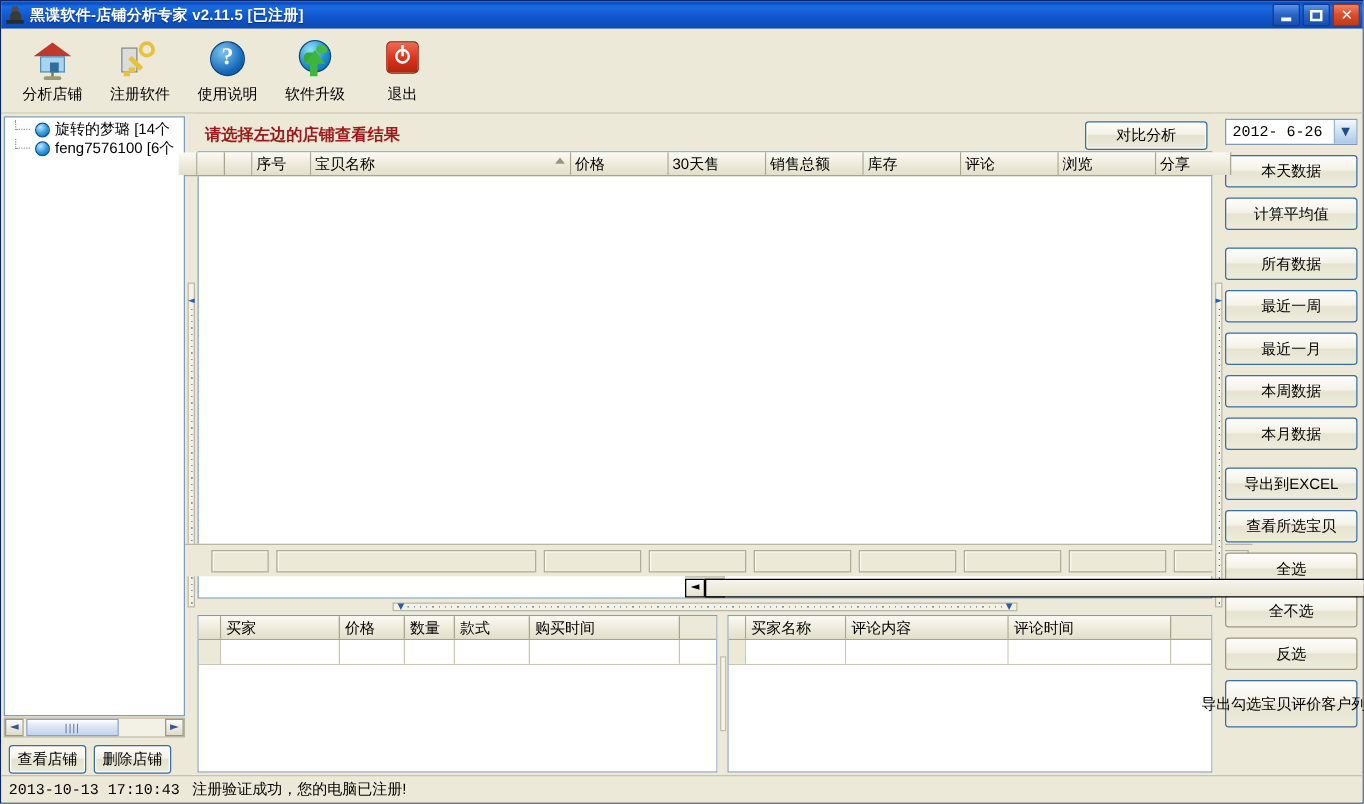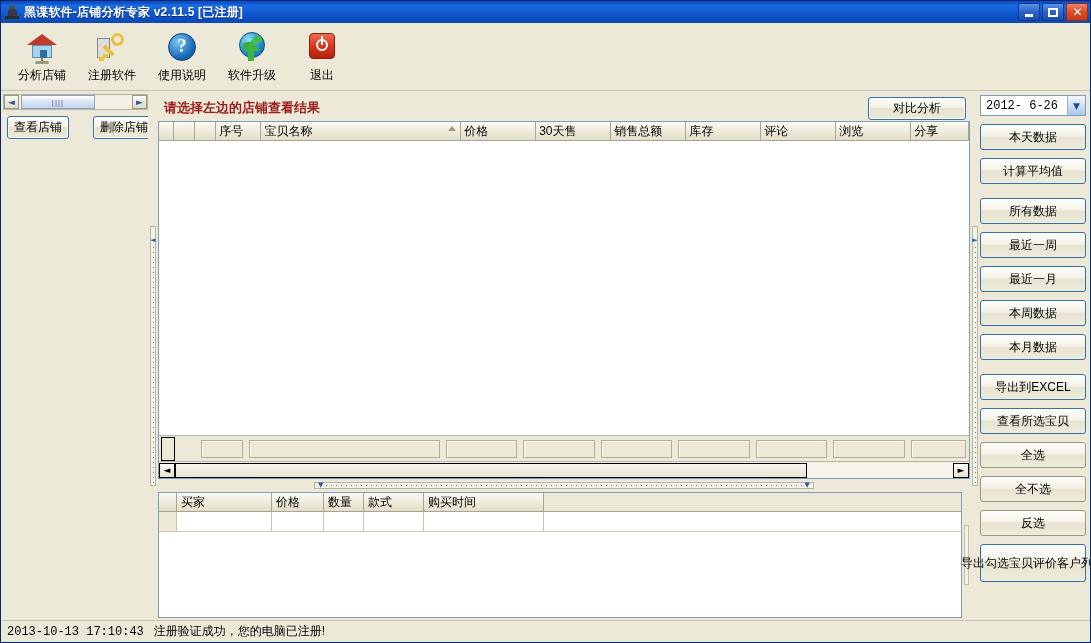--- a/index.html
+++ b/index.html
@@ -157,21 +157,21 @@
     color:#31569e;font-size:9px;line-height:1;font-family:"DejaVu Sans",sans-serif;
   }
   .sb-track{flex:1 1 auto;height:14px;background:#f3f1e6;position:relative;}
   .sb-thumb{
     position:absolute;left:2px;top:0;width:74px;height:14px;
     background:linear-gradient(to bottom,#ffffff,#dfe7f5 40%,#c3d3ec);
     border:1px solid #8aa0c4;box-sizing:border-box;
     display:flex;align-items:center;justify-content:center;
     color:#52688f;font-size:8px;letter-spacing:1px;
   }
-  .left-btns{flex:0 0 30px;display:flex;align-items:center;gap:24px;padding:5px 0 0 4px;box-sizing:border-box;}
+  .left-btns{flex:0 0 30px;display:flex;align-items:center;gap:6px;padding:5px 0 0 4px;box-sizing:border-box;}
 
   .btn{
     background:linear-gradient(to bottom,#fdfdfc 0%,#f3f1e5 45%,#e4e1cf 50%,#ecead9 100%);
     border:1px solid #8d8a76;border-radius:3px;
     font-size:12px;color:#000;font-family:"Liberation Sans",sans-serif;
     padding:2px 6px;cursor:default;white-space:nowrap;
     box-shadow:inset 0 0 0 1px #fdfdfb;
     text-align:center;
   }
   .btn.blue{border-color:#3a6ea5;}
@@ -197,21 +197,21 @@
     justify-content:flex-start;padding-top:10px;gap:0;
   }
   .splitter-v .arw{color:#2a5ca8;font-size:7px;line-height:7px;font-family:"DejaVu Sans",sans-serif;}
   .splitter-v .dots{
     width:1px;flex:1 1 auto;margin-top:3px;
     background:repeating-linear-gradient(to bottom,#5577aa 0 1px,transparent 1px 5px);
   }
 
   .grid-wrap{
     flex:1 1 auto;display:flex;flex-direction:column;min-height:0;
-    border:1px solid #7f9db9;background:#fff;margin:0 0 0 0;box-sizing:border-box;
+    border:1px solid #7f9db9;background:#fff;margin:0 0 0 0;box-sizing:border-box;align-items:center;
   }
   .grid-head{
     flex:0 0 19px;display:flex;background:#ece9d8;border-bottom:1px solid #a9a48e;
     box-sizing:border-box;
   }
   .gh-cell{
     border-right:1px solid #a9a48e;
     background:linear-gradient(to bottom,#fbfaf4,#ece9d8 60%,#e2dfcc);
     font-size:12px;color:#000;display:flex;align-items:center;
     padding-left:3px;box-sizing:border-box;overflow:hidden;white-space:nowrap;
@@ -395,20 +395,32 @@
           <div class="ring"></div>
           <div class="bar"></div>
       </div>
       <div class="tb-label">退出</div>
     </div>
   </div>
 
   <div class="body-area">
 
     <div class="left-panel">
+      <div class="tree">
+        <div class="tree-row">
+          <div class="tree-dotline"></div>
+          <div class="tree-ball"></div>
+          <div class="tree-label">旋转的梦璐  [14个</div>
+        </div>
+        <div class="tree-row">
+          <div class="tree-dotline"></div>
+          <div class="tree-ball"></div>
+          <div class="tree-label">feng7576100  [6个</div>
+        </div>
+      </div>
       <div class="tree-hscroll">
         <div class="sb-arrow">◄</div>
         <div class="sb-track">
           <div class="sb-thumb">||||</div>
         </div>
         <div class="sb-arrow">►</div>
       </div>
       <div class="left-btns">
         <div class="btn blue">查看店铺</div>
         <div class="btn blue">删除店铺</div>
@@ -494,20 +506,35 @@
             <div class="bt-rc" style="width:60px"></div>
             <div class="bt-rc" style="width:120px"></div>
           </div>
           <div class="bt-body"></div>
         </div>
 
         <div class="bsplit">
             <div class="g"></div>
           </div>
 
+        <div class="btable right">
+          <div class="bt-head">
+            <div class="bt-cell" style="width:14px"></div>
+            <div class="bt-cell" style="width:80px">买家名称</div>
+            <div class="bt-cell" style="width:130px">评论内容</div>
+            <div class="bt-cell" style="width:130px">评论时间</div>
+          </div>
+          <div class="bt-rowline">
+            <div class="bt-rc first" style="width:14px"></div>
+            <div class="bt-rc" style="width:80px"></div>
+            <div class="bt-rc" style="width:130px"></div>
+            <div class="bt-rc" style="width:130px"></div>
+          </div>
+          <div class="bt-body"></div>
+        </div>
       </div>
     </div>
 
     <div class="splitter-v">
       <div class="grip">
         <div class="arw">►</div>
         <div class="dots"></div>
       </div>
     </div>
 

